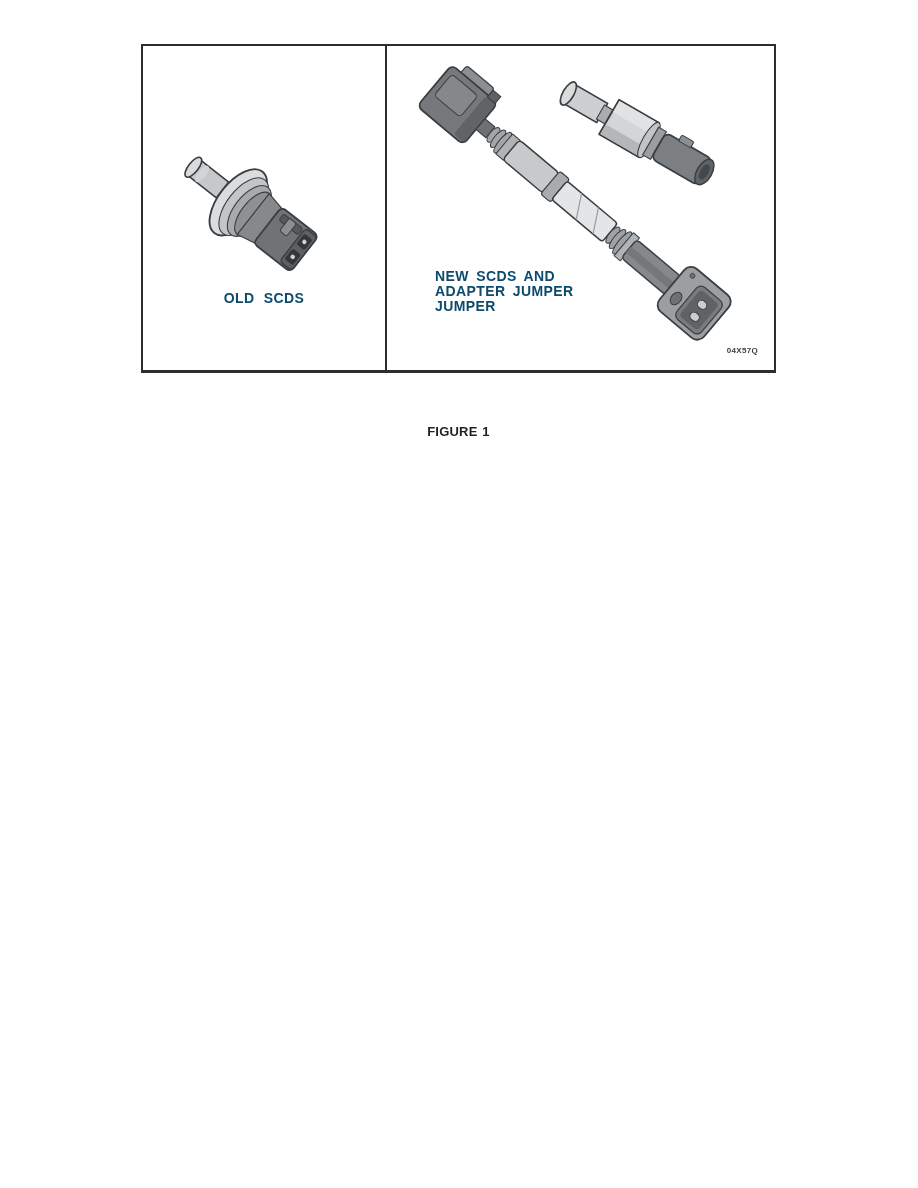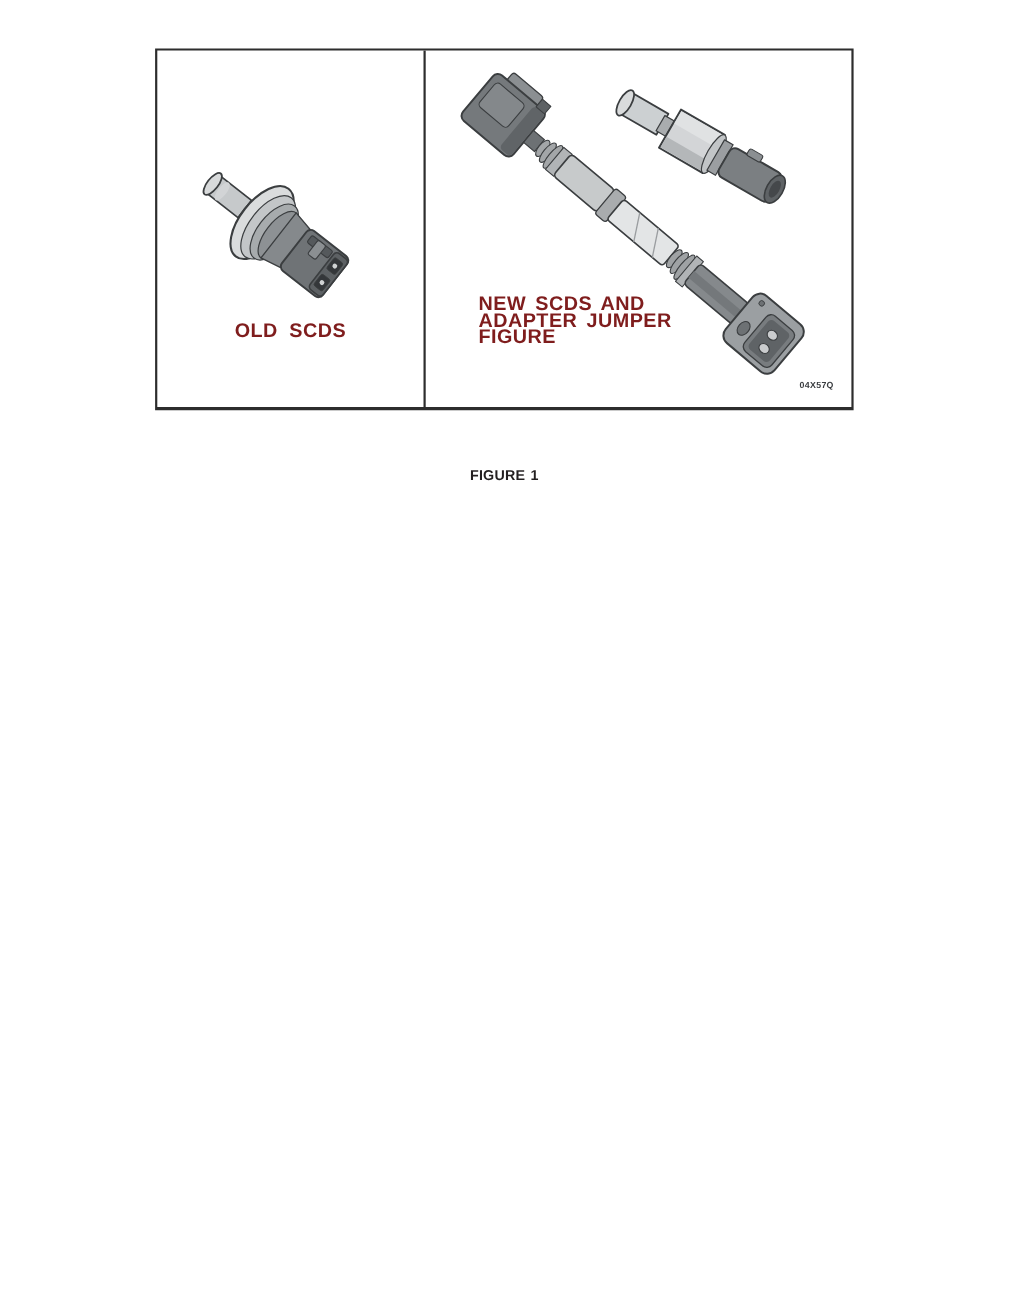--- a/index.html
+++ b/index.html
@@ -22,24 +22,24 @@
   }
   .panel { position: relative; height: 100%; }
   .panel-left {
     width: 244px;
     border-right: 2px solid #2d2d2d;
   }
   .panel-right { flex: 1; }
   .art { position: absolute; left: 0; top: 0; }
   .part-label {
     position: absolute;
-    font-size: 18px;
+    font-size: 14px;
     font-weight: bold;
     letter-spacing: 0.4px;
-    color: #7f1d1d;
+    color: #0c4a6e;
     white-space: nowrap;
   }
   .label-old {
     left: 0; right: 0; top: 244px;
     text-align: center;
     word-spacing: 5px;
   }
   .label-new {
     left: 48px; top: 223px;
     line-height: 15px;
@@ -161,20 +161,20 @@
         <rect class="ln" x="299" y="-19" width="32" height="42" rx="6" fill="#787c7f" stroke-width="1.2"></rect>
         <rect x="303" y="-15" width="24" height="34" rx="4" fill="#5f6366"></rect>
         <ellipse class="ln" cx="314" cy="-4" rx="5" ry="4.2" fill="#caccce" stroke-width="1"></ellipse>
         <ellipse class="ln" cx="316" cy="10" rx="5" ry="4.2" fill="#caccce" stroke-width="1"></ellipse>
       </g>
     </svg>
 
     <div class="part-label label-new">
       <div>NEW SCDS AND</div>
       <div>ADAPTER JUMPER</div>
-      <div>FIGURE</div>
+      <div>JUMPER</div>
     </div>
 
     <div class="part-code">04X57Q</div>
   </div>
 </div>
 
 <div class="figure-caption">FIGURE 1</div>
 
 </body></html>

